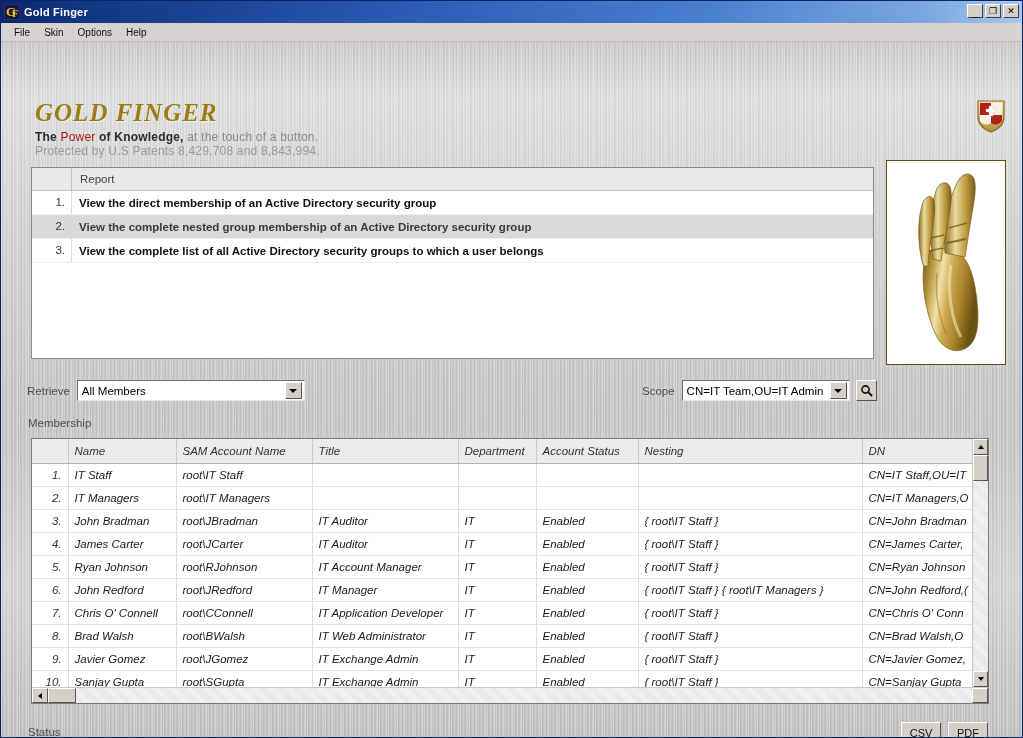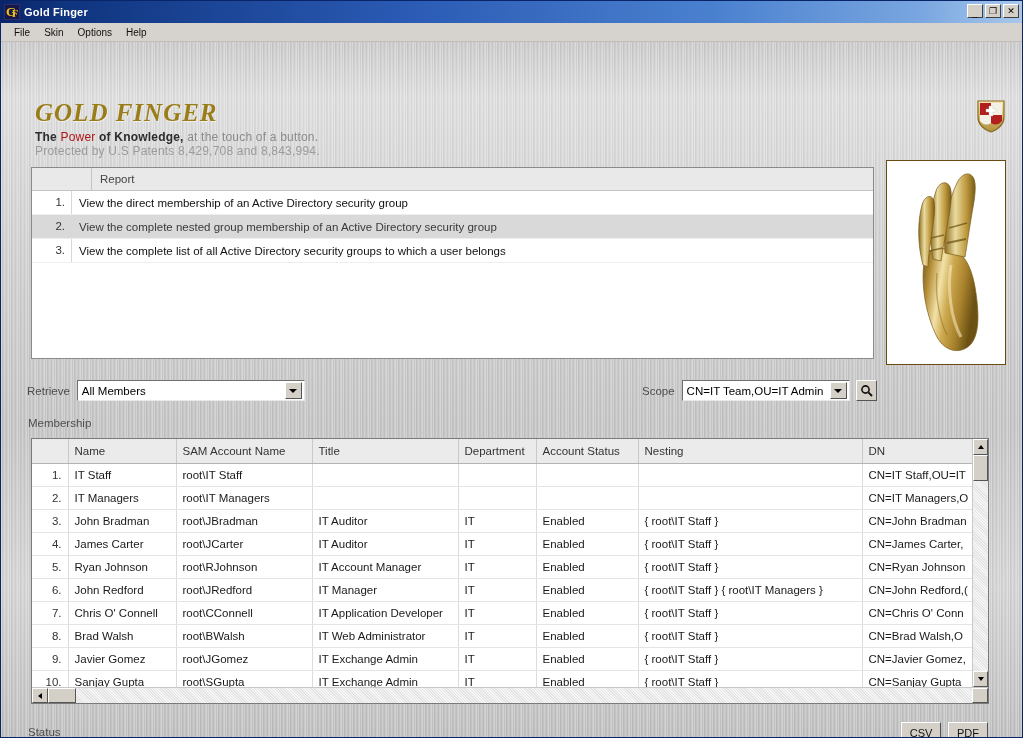--- a/index.html
+++ b/index.html
@@ -224,21 +224,20 @@
     box-sizing: border-box;
     overflow: hidden;
   }
   .rp-head {
     display: flex;
     height: 23px;
     background: #e9e9e9;
     border-bottom: 1px solid #c3c3c3;
     align-items: center;
     box-sizing: border-box;
-    padding-left: 20px;
   }
   .rp-head .c0 {
     width: 40px; height: 100%;
     border-right: 1px solid #c3c3c3;
     box-sizing: border-box;
   }
   .rp-head .c1 {
     flex: 1;
     font-size: 11.5px;
     color: #444;
@@ -264,20 +263,21 @@
     border-right: 1px solid #d8d8d8;
     height: 100%;
     line-height: 23px;
   }
   .rp-txt {
     flex: 1;
     font-size: 11.5px;
     color: #111;
     padding-left: 7px;
     white-space: nowrap;
+    font-weight: bold;
   }
 
   
   .hand-frame {
     position: absolute;
     right: 16px; top: 118px;
     width: 120px; height: 205px;
     background: #ffffff;
     border: 1px solid #6b4a12;
     box-sizing: border-box;
@@ -329,20 +329,21 @@
     border: 1px solid #7a7a7a;
     box-sizing: border-box;
     overflow: hidden;
     display: flex;
     flex-direction: column;
   }
   .grid-wrap {
     flex: 1;
     display: flex;
     overflow: hidden;
+    font-style: italic;
   }
   .grid-main {
     flex: 1;
     overflow: hidden;
     position: relative;
   }
   table.mgrid {
     border-collapse: collapse;
     table-layout: fixed;
     width: 1060px;

